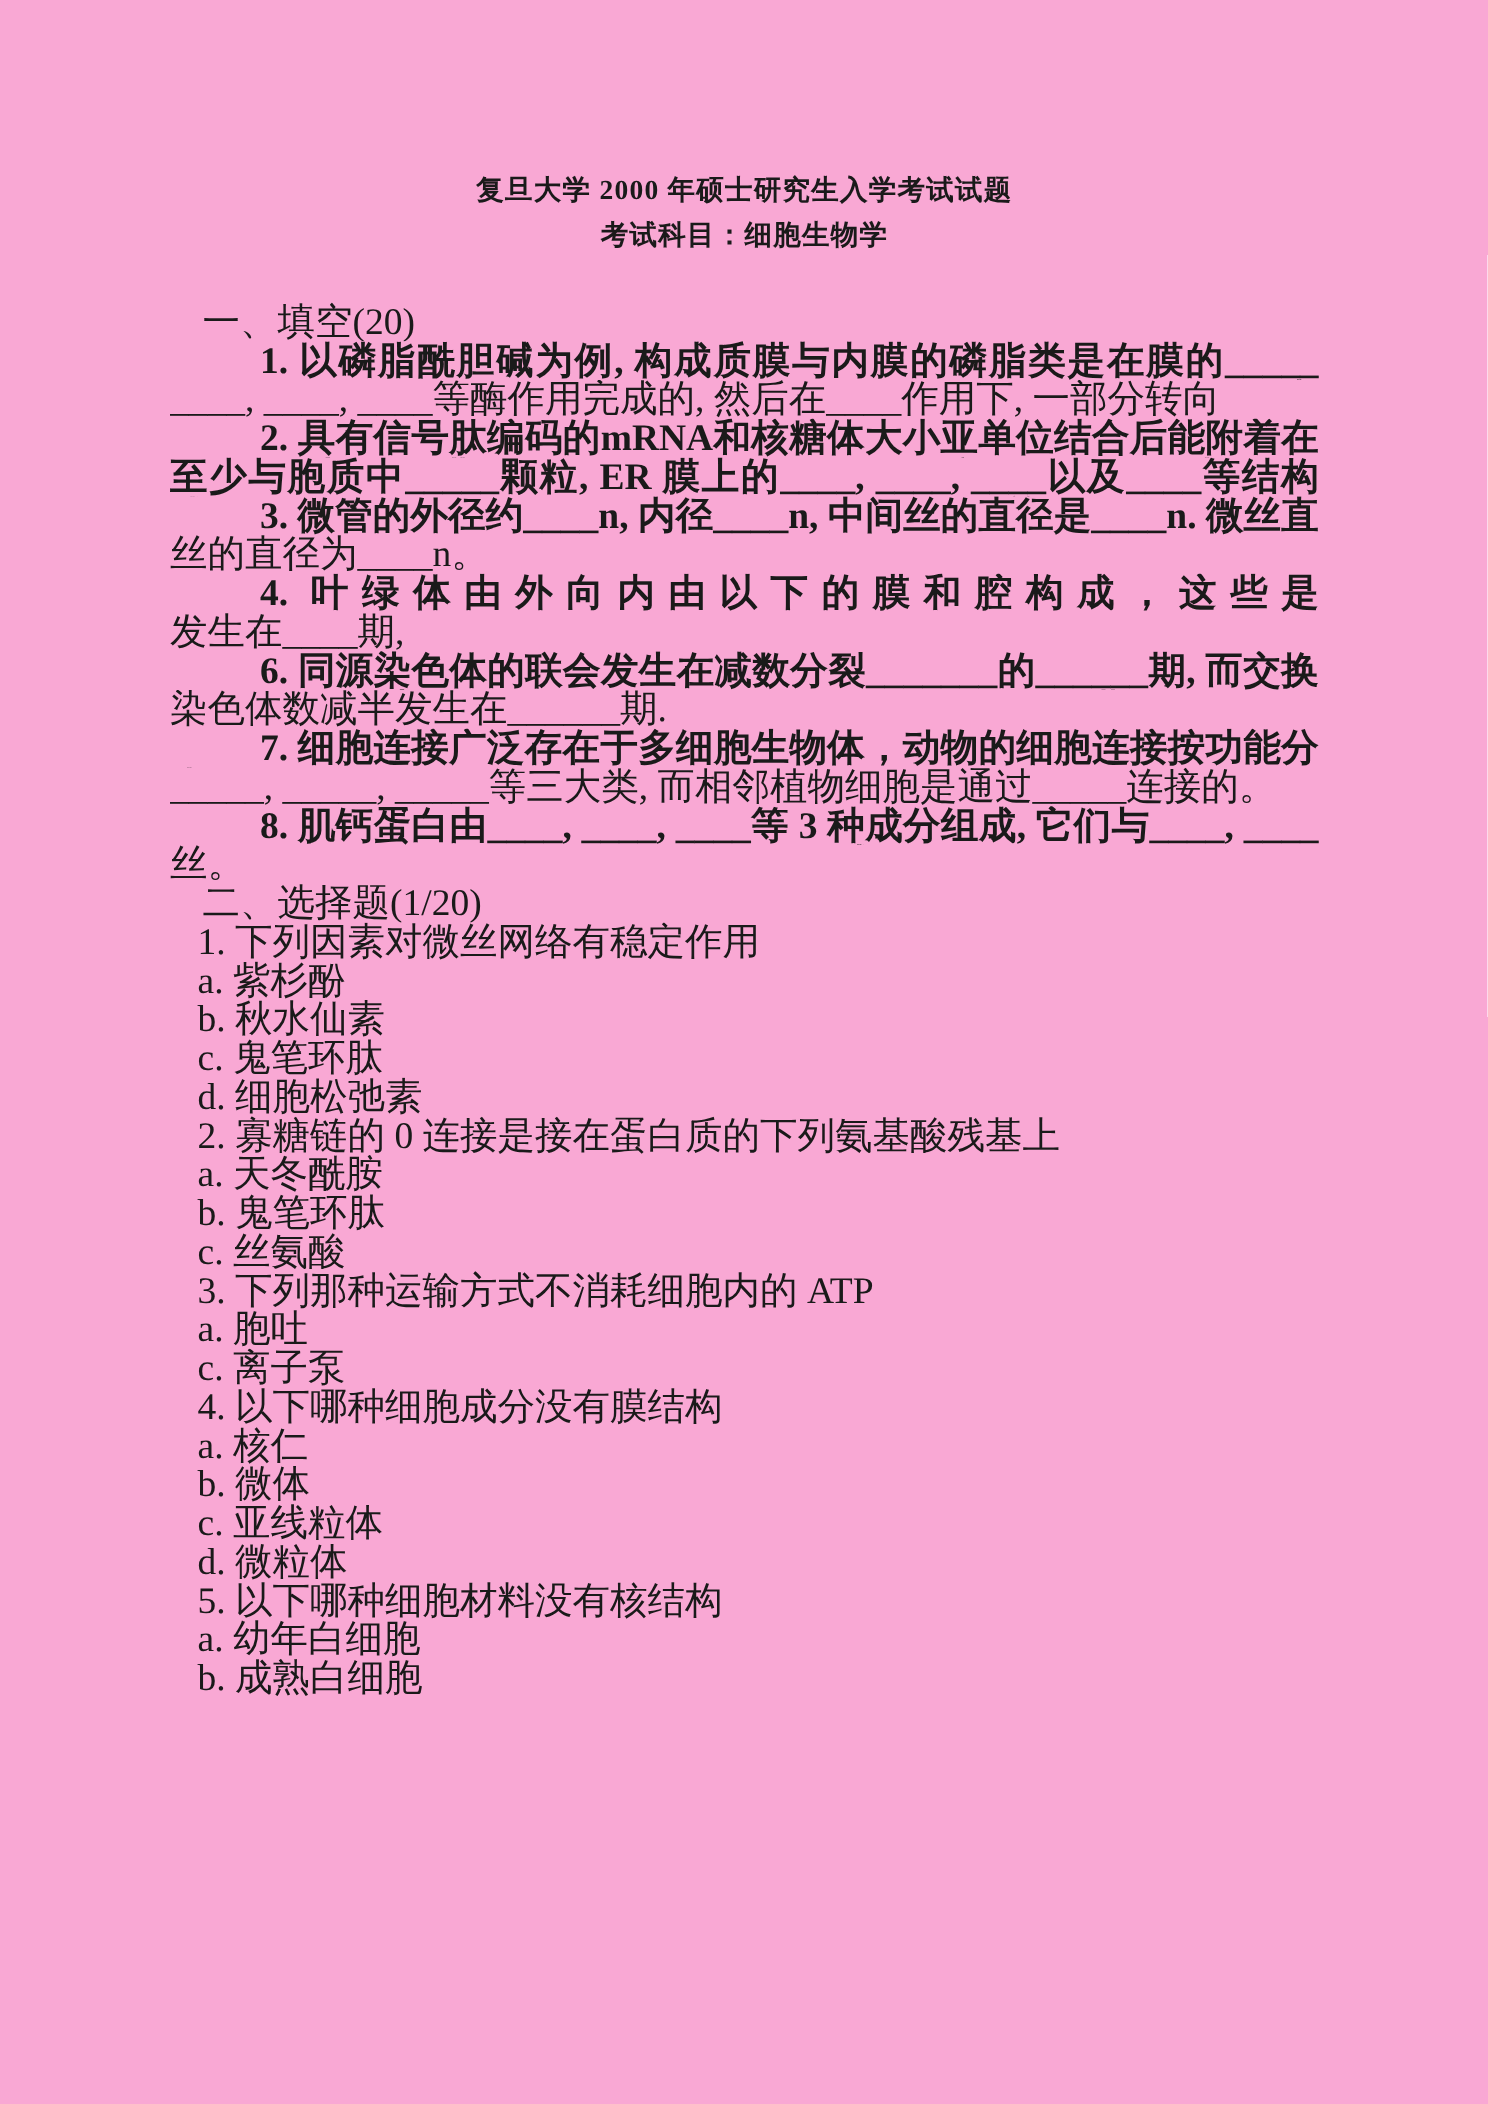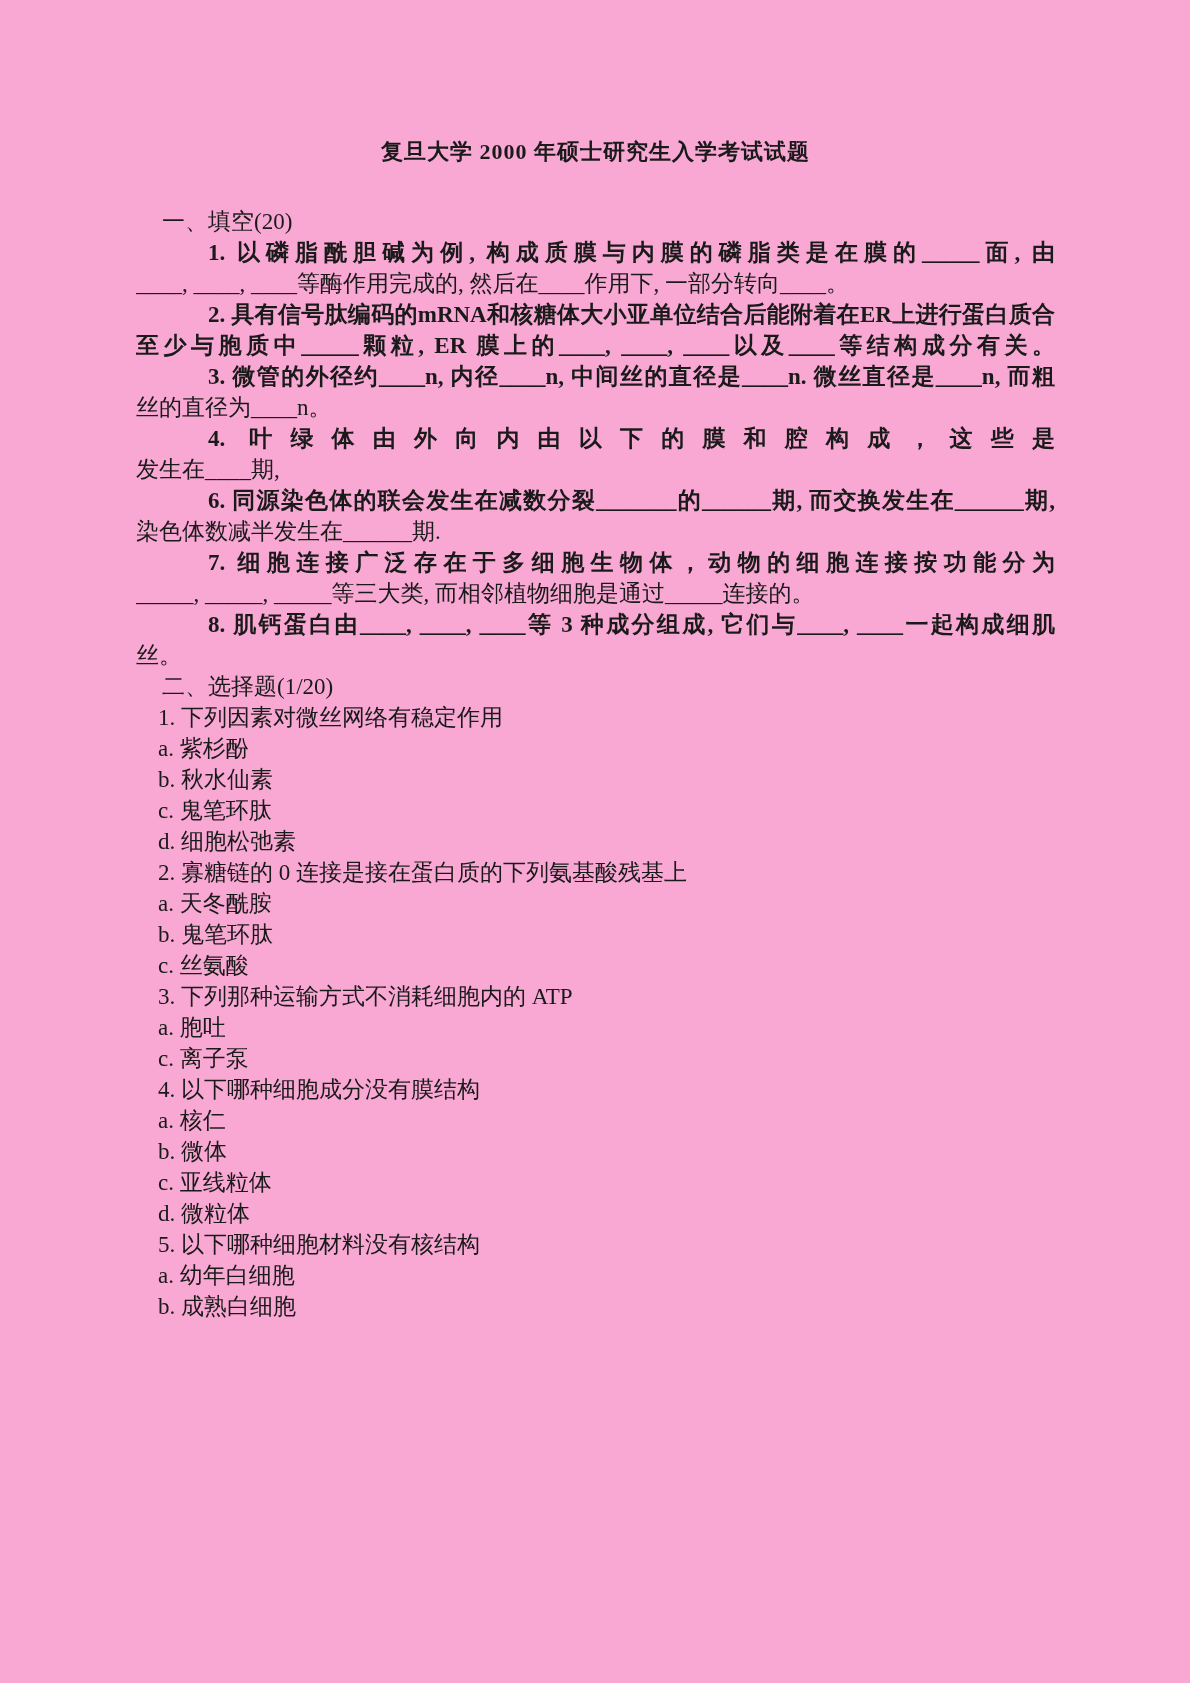--- a/index.html
+++ b/index.html
@@ -16,21 +16,21 @@
     overflow: hidden;
   }
   .title-block { text-align: center; }
   .doc-title, .doc-subject {
     margin: 0;
     font-size: 22px;
     font-weight: bold;
     line-height: 36px;
     letter-spacing: 1px;
   }
-  .body-text { margin-top: 36px; font-size: 23px; }
+  .body-text { margin-top: 36px; font-size: 30px; }
   .line {
     line-height: 31px;
     height: 31px;
     overflow: hidden;
     white-space: normal;
   }
   
   .sec { padding-left: 26px; }
   
   .num { text-indent: 72px; }
@@ -39,20 +39,21 @@
   
   .opt { padding-left: 22px; }
 </style>
 </head>
 <body>
 
 <div class="page">
 
   <div class="title-block">
     <h1 class="doc-title">复旦大学 2000 年硕士研究生入学考试试题</h1>
+    <h2 class="doc-subject">考试科目：细胞生物学</h2>
   </div>
 
   <div class="body-text">
 
     <div class="line sec">一、填空(20)</div>
 
     <div class="line num stretch">1. 以磷脂酰胆碱为例, 构成质膜与内膜的磷脂类是在膜的_____面, 由</div>
     <div class="line">____, ____, ____等酶作用完成的, 然后在____作用下, 一部分转向____。</div>
 
     <div class="line num stretch">2. 具有信号肽编码的mRNA和核糖体大小亚单位结合后能附着在ER上进行蛋白质合成,</div>

